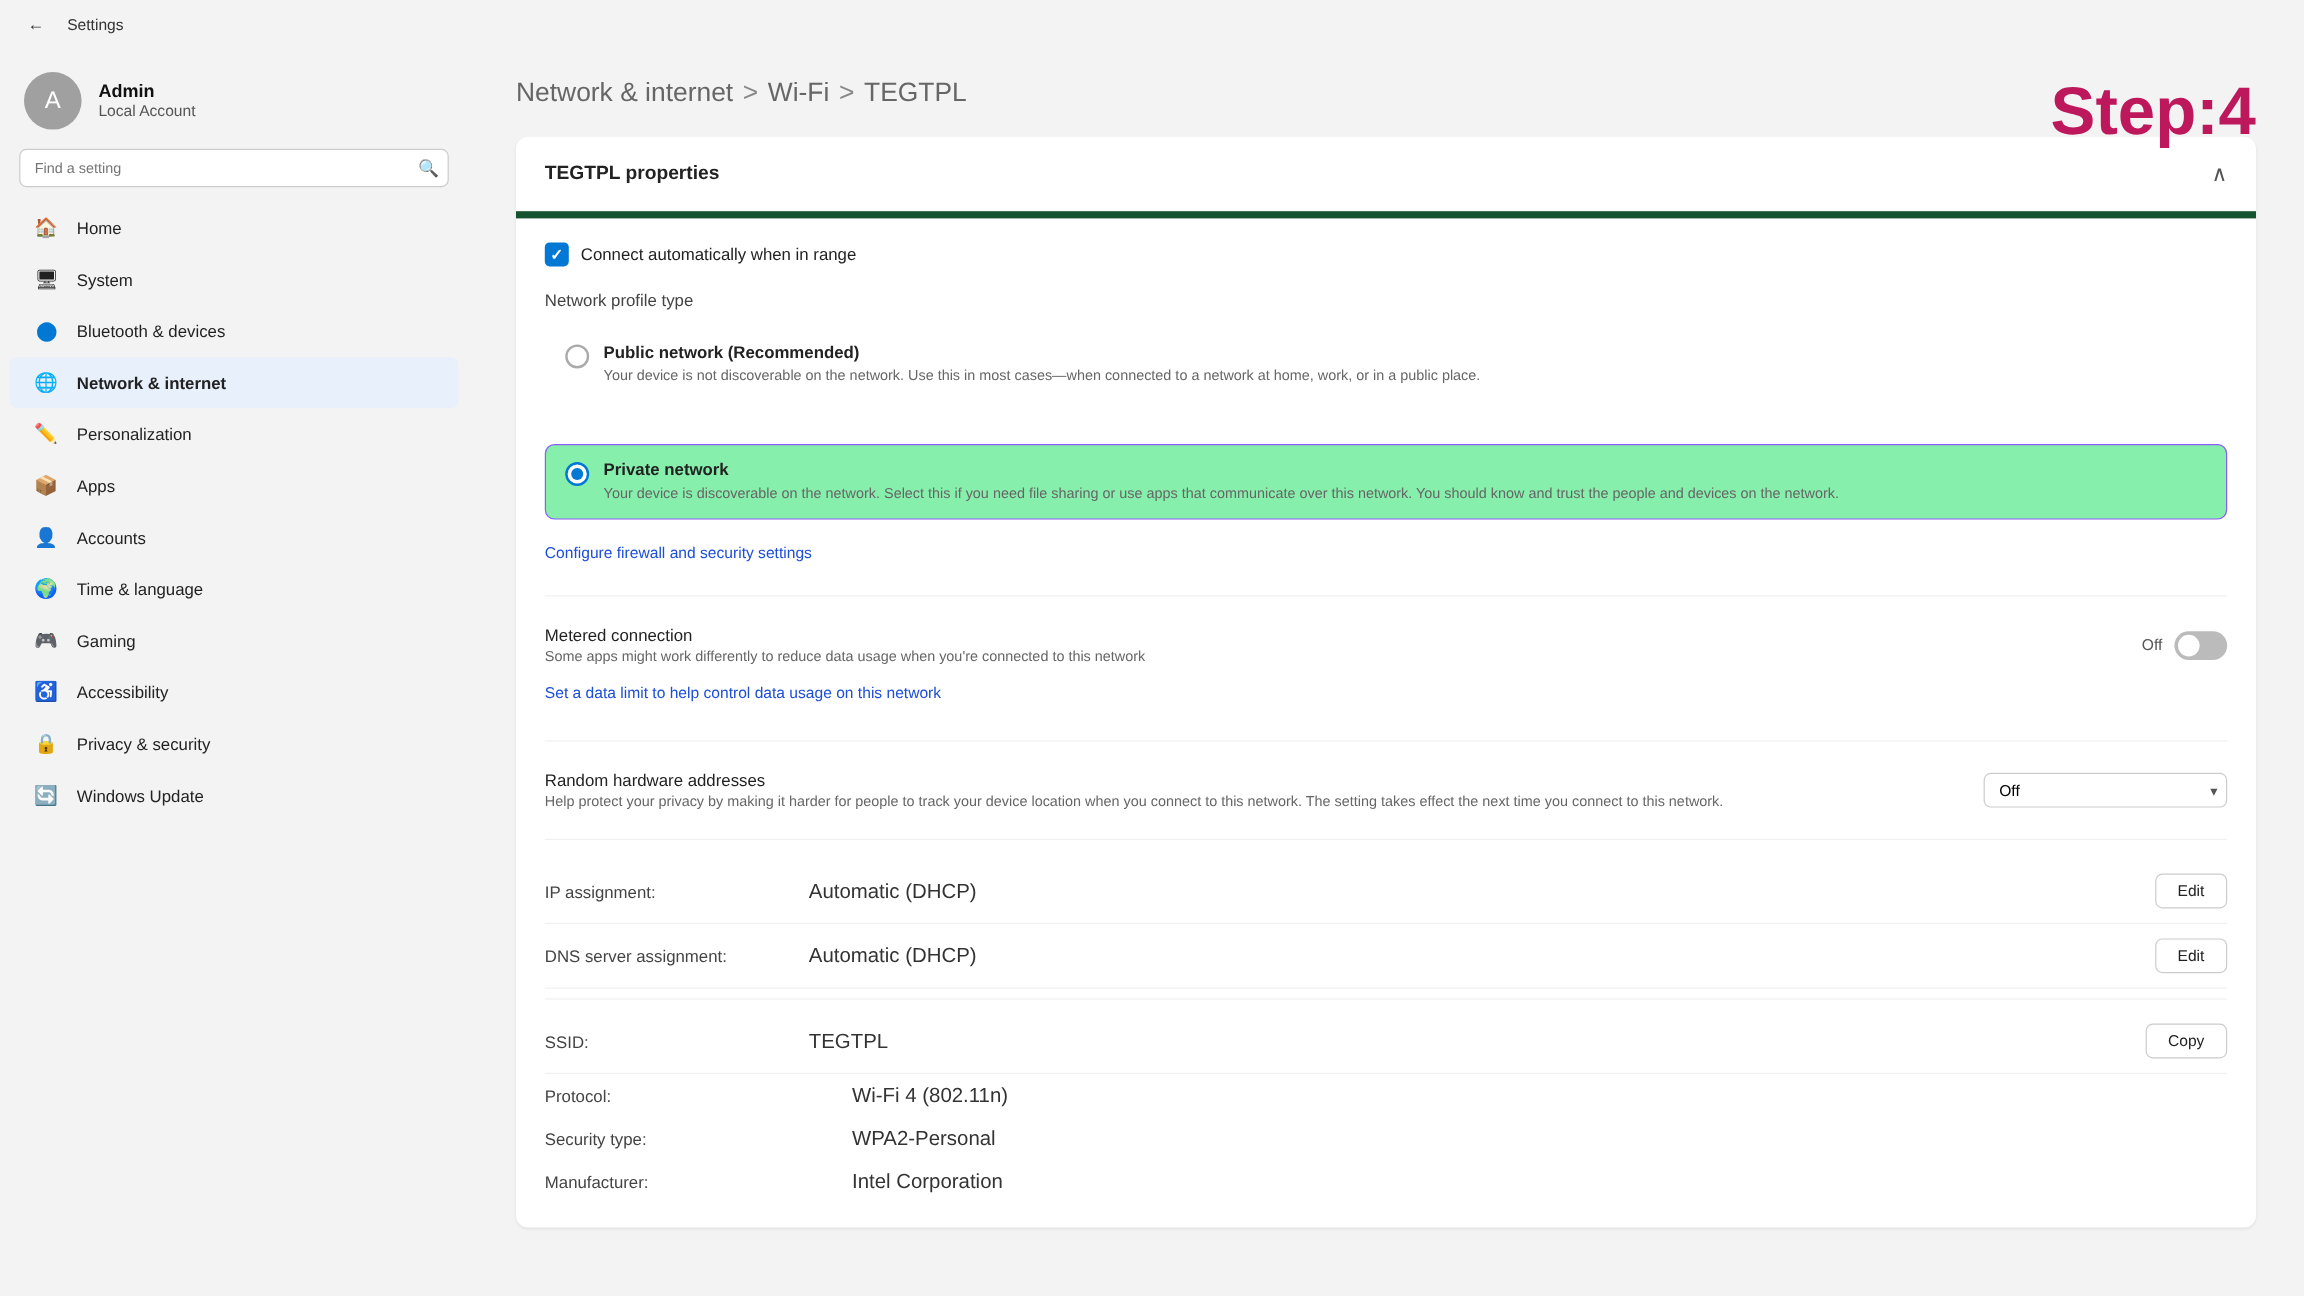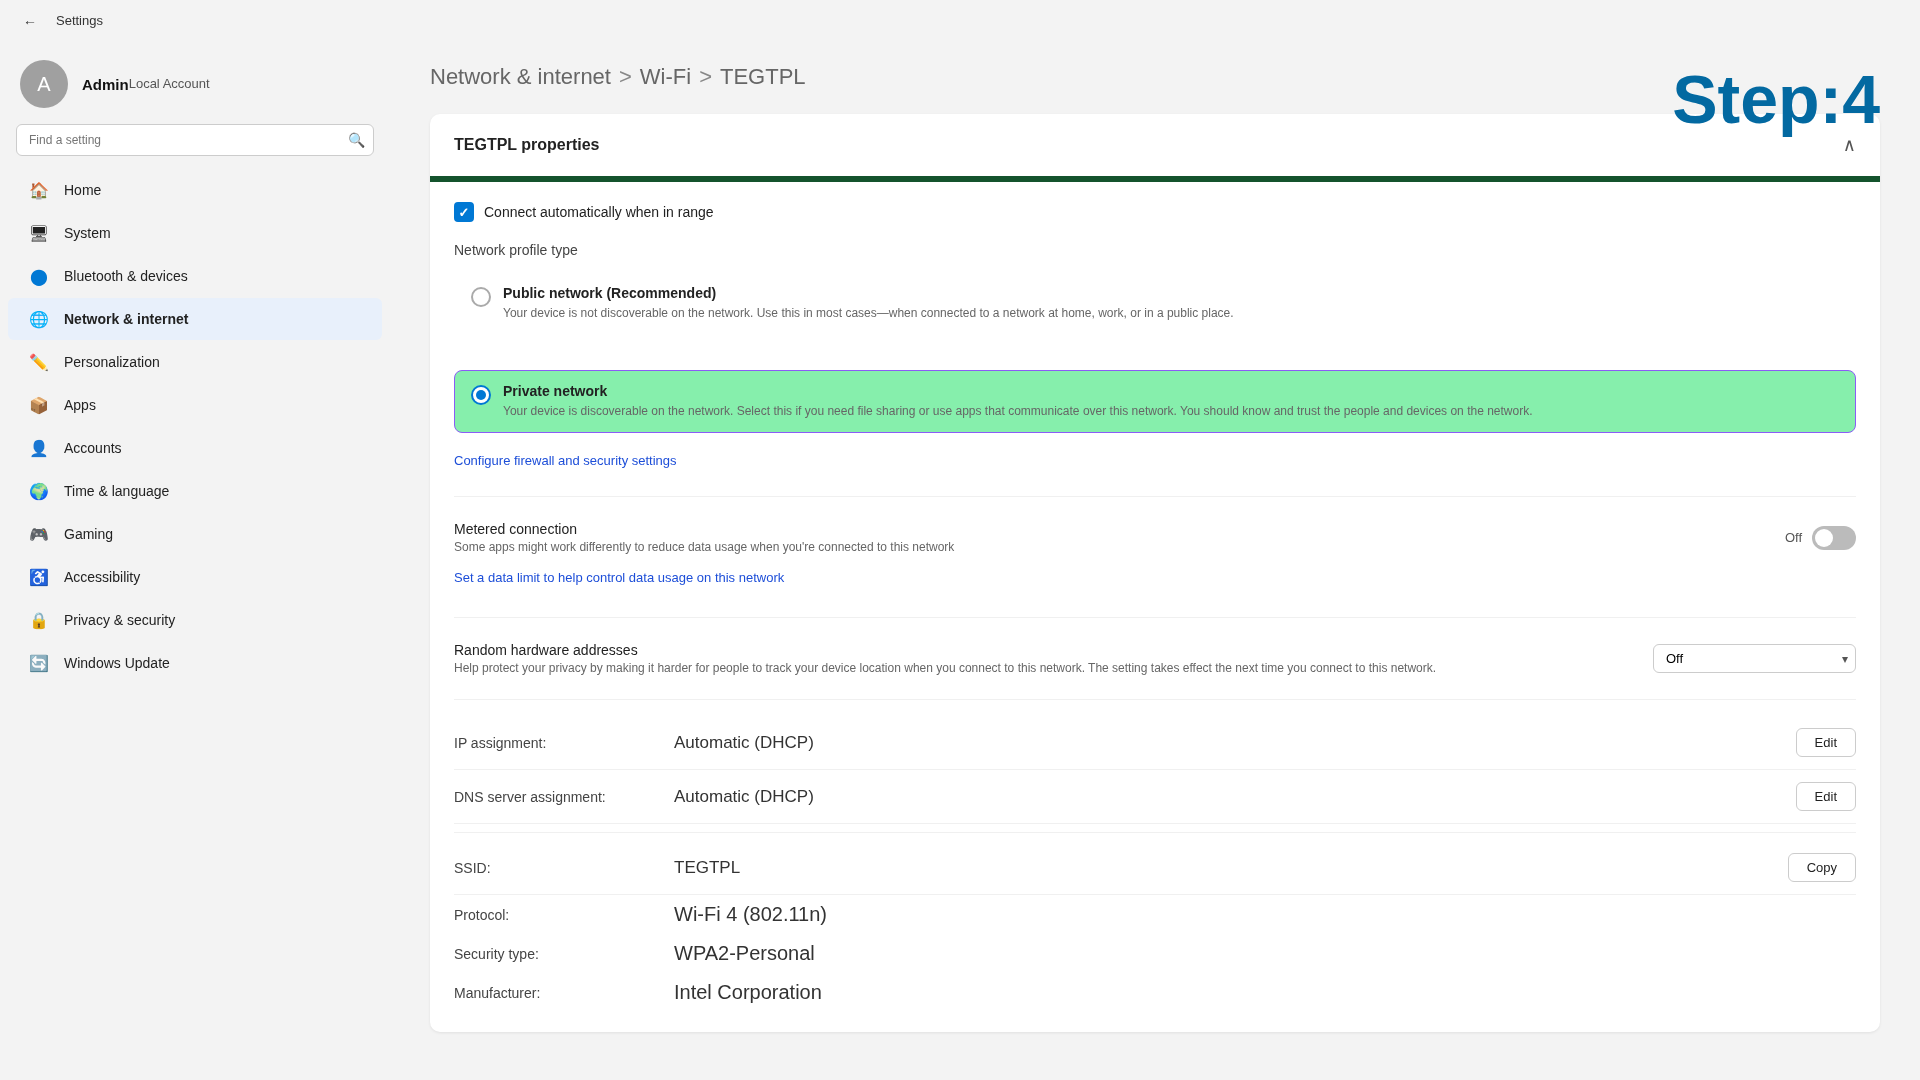--- a/index.html
+++ b/index.html
@@ -62,21 +62,21 @@
       gap: 14px;
     }
     .avatar {
       width: 48px; height: 48px;
       border-radius: 50%;
       background: #a0a0a0;
       display: flex; align-items: center; justify-content: center;
       color: #fff;
       font-size: 20px;
     }
-    .user-info { display: flex; }
+    .user-info { display: flex; flex-direction: column; }
     .user-name { font-size: 15px; font-weight: 600; color: #111; }
     .user-type { font-size: 13px; color: #555; }
 
     .search-box {
       margin: 0 16px 12px 16px;
       position: relative;
     }
     .search-box input {
       width: 100%;
       padding: 8px 36px 8px 12px;
@@ -132,23 +132,23 @@
       align-items: center;
       gap: 8px;
     }
     .breadcrumb span { color: #666; }
     .breadcrumb .sep { color: #888; }
 
     .step-label {
       position: absolute;
       top: 20px;
       right: 40px;
-      font-size: 68px;
+      font-size: 56px;
       font-weight: 900;
-      color: #0369a1;
+      color: #be185d;
     }
 
     .card {
       background: #fff;
       border-radius: 10px;
       padding: 0;
       margin-bottom: 16px;
       box-shadow: 0 1px 3px rgba(0,0,0,0.08);
     }
 
@@ -331,21 +331,21 @@
       color: #222;
     }
 
     
     .detail-row {
       display: flex;
       align-items: center;
       padding: 8px 0;
     }
     .detail-label { width: 220px; font-size: 14px; color: #444; }
-    .detail-value { flex: 1; font-size: 20px; color: #333; }
+    .detail-value { flex: 1; font-size: 17px; color: #333; margin-left: 36px; }
   </style>
 </head>
 <body>
 
 <div class="titlebar">
   <button class="titlebar-back">←</button>
   <span class="titlebar-title">Settings</span>
 </div>
 
 <div class="app-body">

